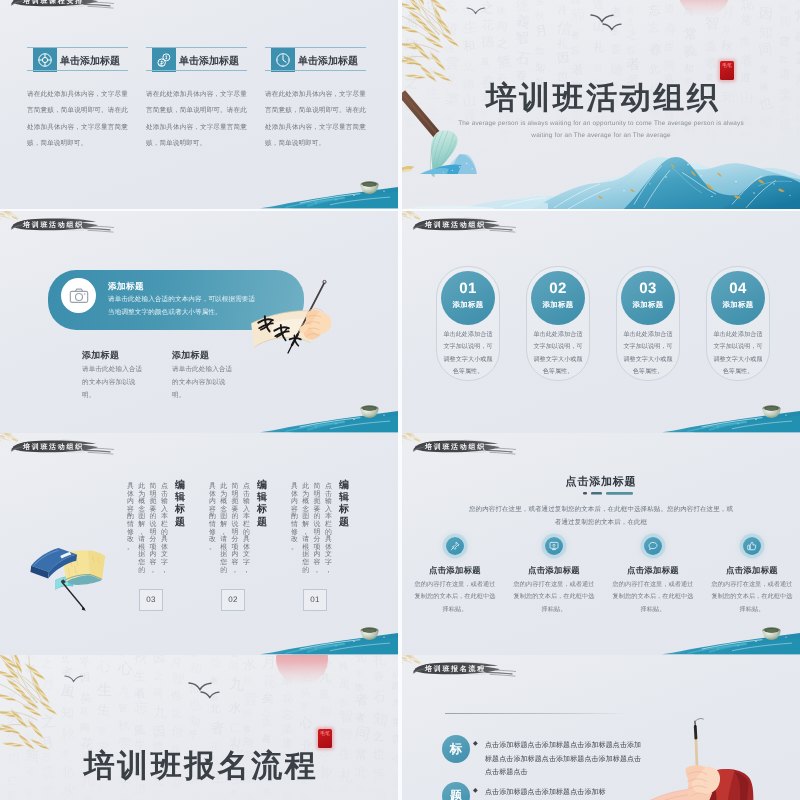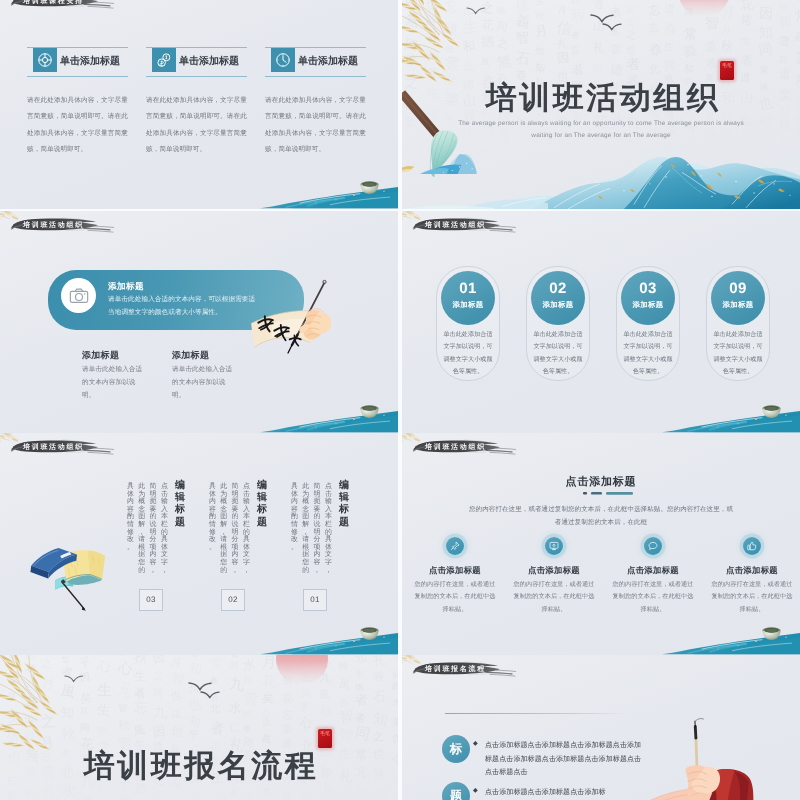--- a/index.html
+++ b/index.html
@@ -18,21 +18,21 @@
   .banner .ink{position:absolute;inset:0;}
   .banner .btxt{position:absolute;left:13px;top:5.7px;font-size:7px;color:#f5f5f6;
         letter-spacing:1.7px;font-weight:600;white-space:nowrap;z-index:3;}
   .wheat{position:absolute;left:-8px;top:-13px;width:50px;height:34px;z-index:2;opacity:.85;}
 
   
   .wave{position:absolute;left:0;bottom:0;width:398px;height:34px;z-index:1;}
 
   
   .s1col{position:absolute;width:101px;}
-  .s1head{position:relative;height:30px;}
+  .s1head{position:relative;height:24px;}
   .s1head:before,.s1head:after{content:"";position:absolute;left:0;right:0;height:1.4px;
           background:#8fbcce;}
   .s1head:before{top:0;} .s1head:after{bottom:0;}
   .s1sq{position:absolute;left:6px;top:1px;width:24px;height:24px;background:#3d90ae;}
   .s1sq svg{position:absolute;left:4px;top:4px;}
   .s1t{position:absolute;left:33px;top:6.6px;font-size:10px;font-weight:700;color:#3b4149;
        letter-spacing:0;white-space:nowrap;}
   .s1body{margin-top:16px;font-size:6.6px;line-height:2.5;color:#73797f;
           text-align:justify;letter-spacing:.1px;}
 
@@ -874,21 +874,21 @@
   </div>
   <div class="cap" style="left:214px;top:55px">
     <div class="capc">
       <div class="capn">03</div>
       <div class="capt">添加标题</div>
     </div>
     <div class="capp">单击此处添加合适文字加以说明，可调整文字大小或颜色等属性。</div>
   </div>
   <div class="cap" style="left:304px;top:55px">
     <div class="capc">
-      <div class="capn">09</div>
+      <div class="capn">04</div>
       <div class="capt">添加标题</div>
     </div>
     <div class="capp">单击此处添加合适文字加以说明，可调整文字大小或颜色等属性。</div>
   </div>
 
   <svg class="wave" viewBox="0 0 398 40" preserveAspectRatio="none">
     <path d="M398 14L348 22C318 27 292 32 272 37L260 39L398 39Z" fill="url(#gWave)"></path>
     <path d="M398 19L356 26C330 31 308 35 292 39L398 39Z" fill="#2594b4" opacity=".6"></path>
     <path d="M308 36C318 32 330 29 344 27" stroke="#3ea9c6" stroke-width="2.6" fill="none" stroke-linecap="round" opacity=".85"></path>
     <path d="M286 38C300 34 320 30 344 27" stroke="#52b6d0" stroke-width="1.4" fill="none" stroke-linecap="round" opacity=".8"></path>

